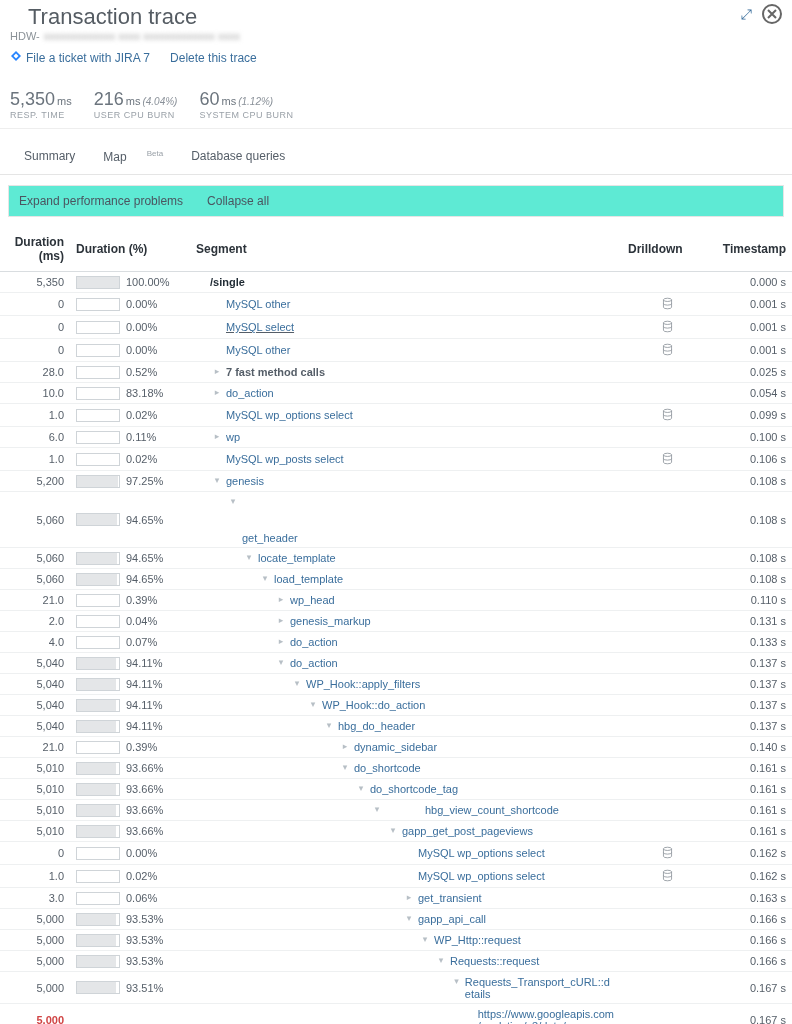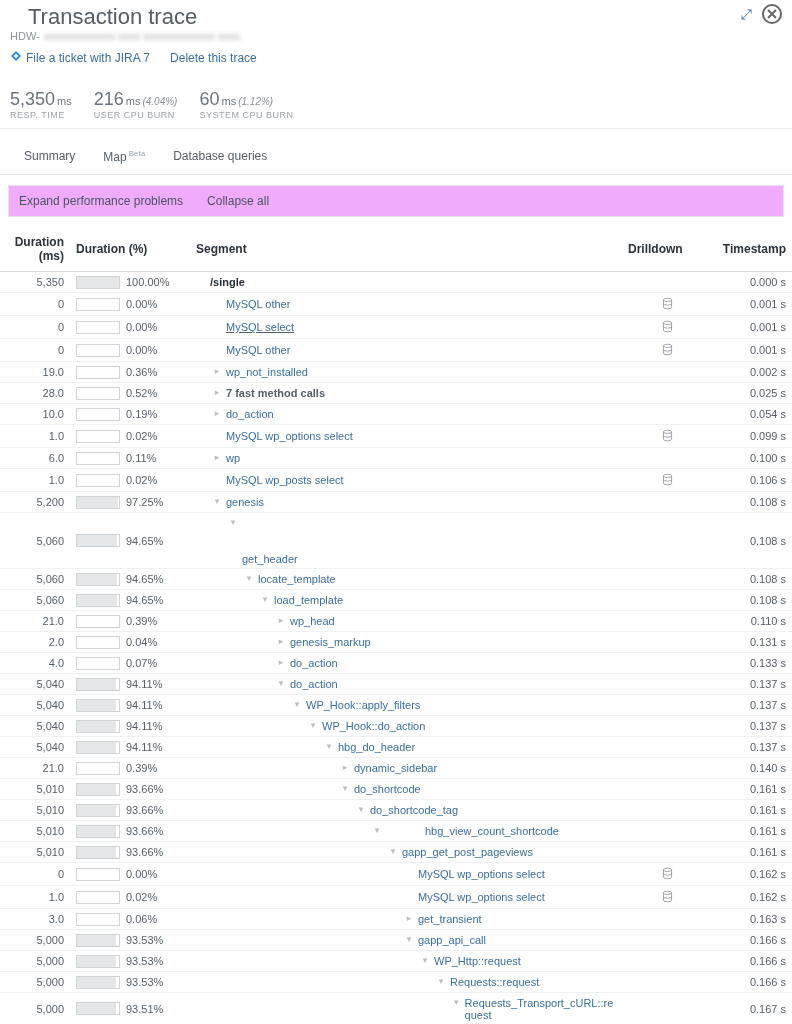--- a/index.html
+++ b/index.html
@@ -67,23 +67,23 @@
     font-size:12px;
     color:#555e68;
     cursor:pointer;
     position:relative;
   }
   .tab.active { color:#00639e; font-weight:600; }
   .tab.active::after {
     content:"";
     position:absolute; bottom:-1px; left:8px; right:8px; height:2px; background:#00639e;
   }
-  .tab .beta { font-size:8px; color:#9aa1a8; vertical-align:super; margin-left:2px;}
+  .tab .beta { font-size:8px; color:#9aa1a8; vertical-align:super; margin-left:20px;}
   .toolbar {
-    background:#f0abfc;
+    background:#5eead4;
     border:1px solid #e5e5e5;
     margin:10px 8px;
     padding:8px 10px;
     display:flex;
     gap:24px;
     font-size:12px;
   }
   .toolbar a { color:#4b5560; cursor:pointer; }
   .table { width:100%; border-collapse:collapse; font-size:12px; }
   .table thead th {
@@ -275,39 +275,20 @@
           </div>
         </td>
         <td class="td-drill"><span class="drill-icon"><svg viewBox="0 0 16 16">
               <ellipse cx="8" cy="3.5" rx="5" ry="2" stroke="#8a9199" fill="none"></ellipse>
               <path d="M3 3.5 V12.5 A5 2 0 0 0 13 12.5 V3.5" stroke="#8a9199" fill="none"></path>
               <path d="M3 8 A5 2 0 0 0 13 8" stroke="#8a9199" fill="none"></path>
             </svg></span></td>
         <td class="td-ts">0.001 s</td>
       </tr>
       <tr>
-        <td class="td-dur">19.0</td>
-        <td class="td-pct">
-          <div class="pctwrap">
-            <div class="bar">
-              <div class="fill" style="width: 0%;"></div>
-            </div>
-            <span class="pctlabel">0.36%</span>
-          </div>
-        </td>
-        <td class="td-seg">
-          <div class="segwrap" style="padding-left: 16px;">
-            <span class="tree-toggle">▸</span>
-            <span class="segname" style="max-width: 260px; word-break: break-word;">wp_not_installed</span>
-          </div>
-        </td>
-        <td class="td-drill"></td>
-        <td class="td-ts">0.002 s</td>
-      </tr>
-      <tr>
         <td class="td-dur">28.0</td>
         <td class="td-pct">
           <div class="pctwrap">
             <div class="bar">
               <div class="fill" style="width: 0%;"></div>
             </div>
             <span class="pctlabel">0.52%</span>
           </div>
         </td>
         <td class="td-seg">
@@ -319,21 +300,21 @@
         <td class="td-drill"></td>
         <td class="td-ts">0.025 s</td>
       </tr>
       <tr>
         <td class="td-dur">10.0</td>
         <td class="td-pct">
           <div class="pctwrap">
             <div class="bar">
               <div class="fill" style="width: 0%;"></div>
             </div>
-            <span class="pctlabel">0.19%</span>
+            <span class="pctlabel">83.18%</span>
           </div>
         </td>
         <td class="td-seg">
           <div class="segwrap" style="padding-left: 16px;">
             <span class="tree-toggle">▸</span>
             <span class="segname" style="max-width: 260px; word-break: break-word;">do_action</span>
           </div>
         </td>
         <td class="td-drill"></td>
         <td class="td-ts">0.054 s</td>
@@ -835,21 +816,21 @@
           <div class="pctwrap">
             <div class="bar">
               <div class="fill" style="width: 94%;"></div>
             </div>
             <span class="pctlabel">93.51%</span>
           </div>
         </td>
         <td class="td-seg">
           <div class="segwrap" style="padding-left: 256px;">
             <span class="tree-toggle">▾</span>
-            <span class="segname" style="max-width: 260px; word-break: break-word;">Requests_Transport_cURL::request</span>
+            <span class="segname" style="max-width: 260px; word-break: break-word;">Requests_Transport_cURL::details</span>
           </div>
         </td>
         <td class="td-drill"></td>
         <td class="td-ts">0.167 s</td>
       </tr>
       <tr>
         <td class="td-dur hot">5,000</td>
         <td class="td-pct"></td>
         <td class="td-seg">
           <div class="segwrap" style="padding-left: 272px;">

